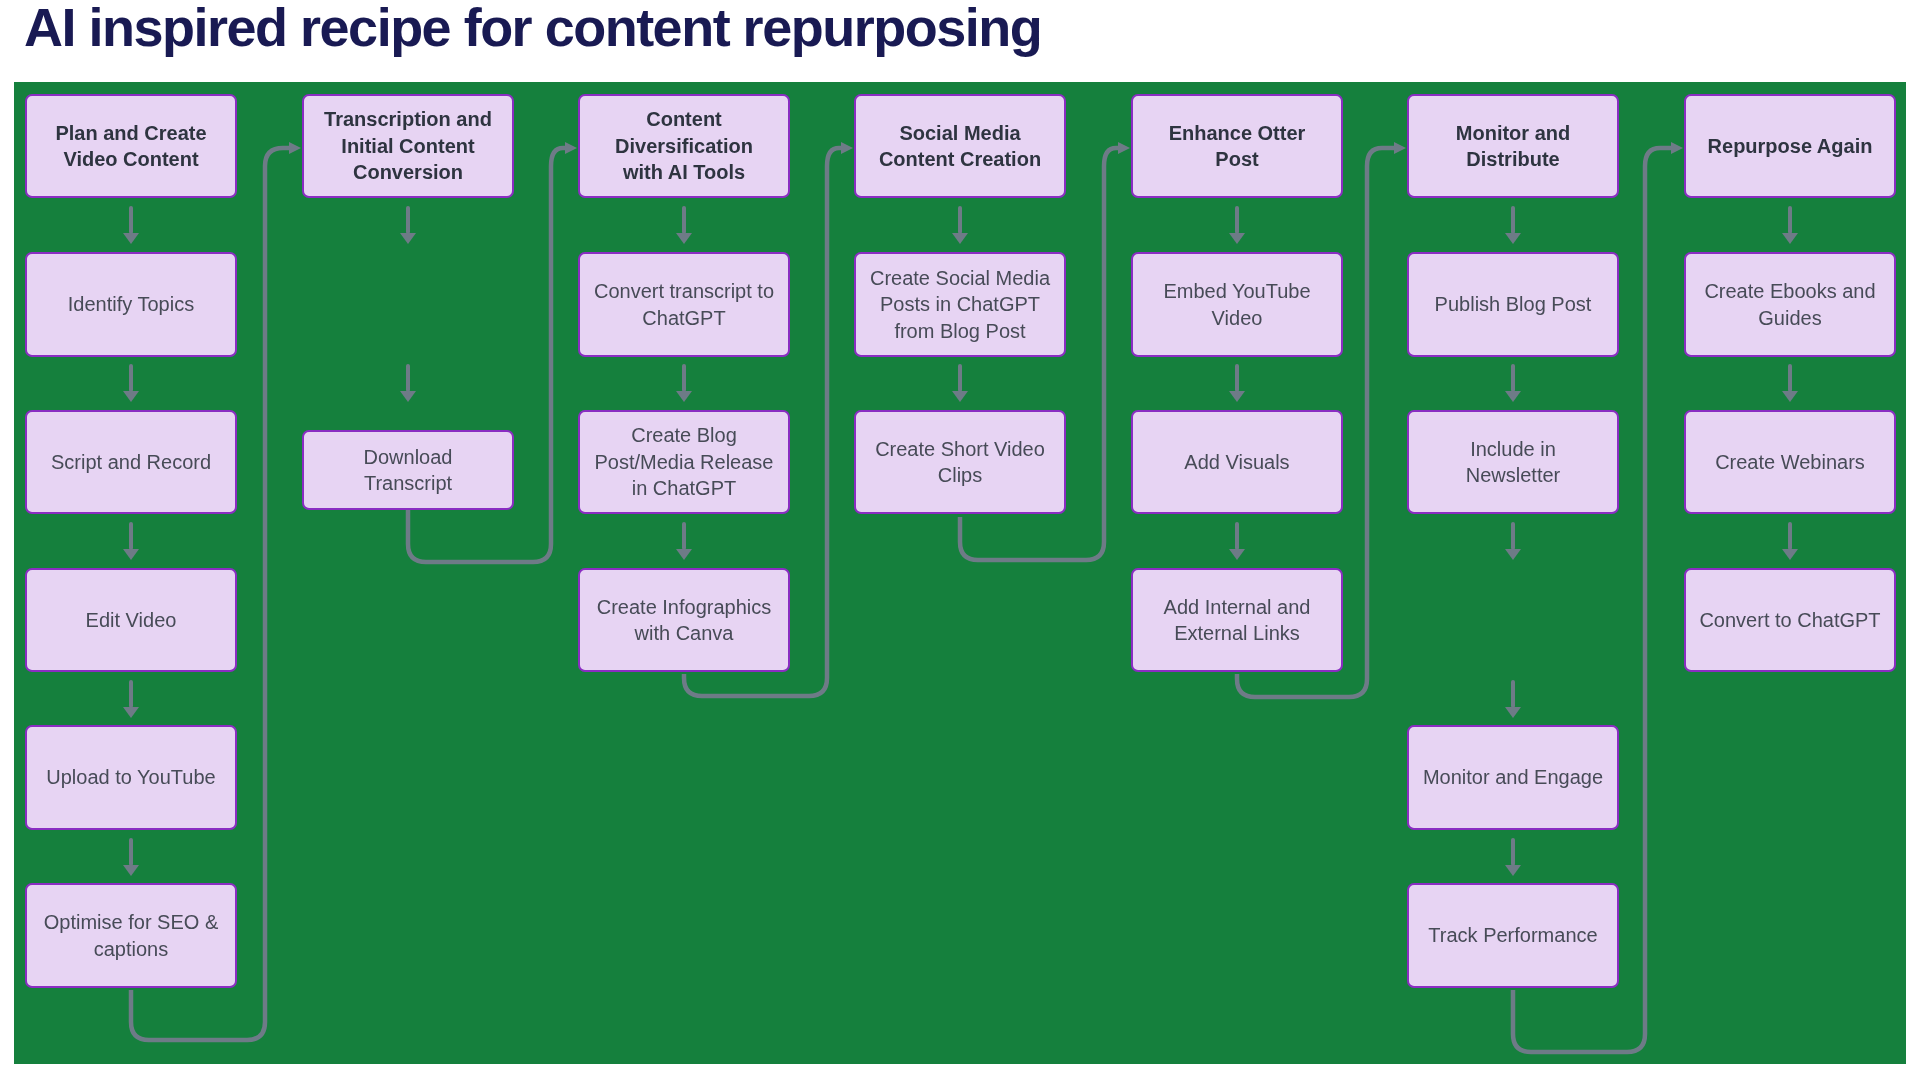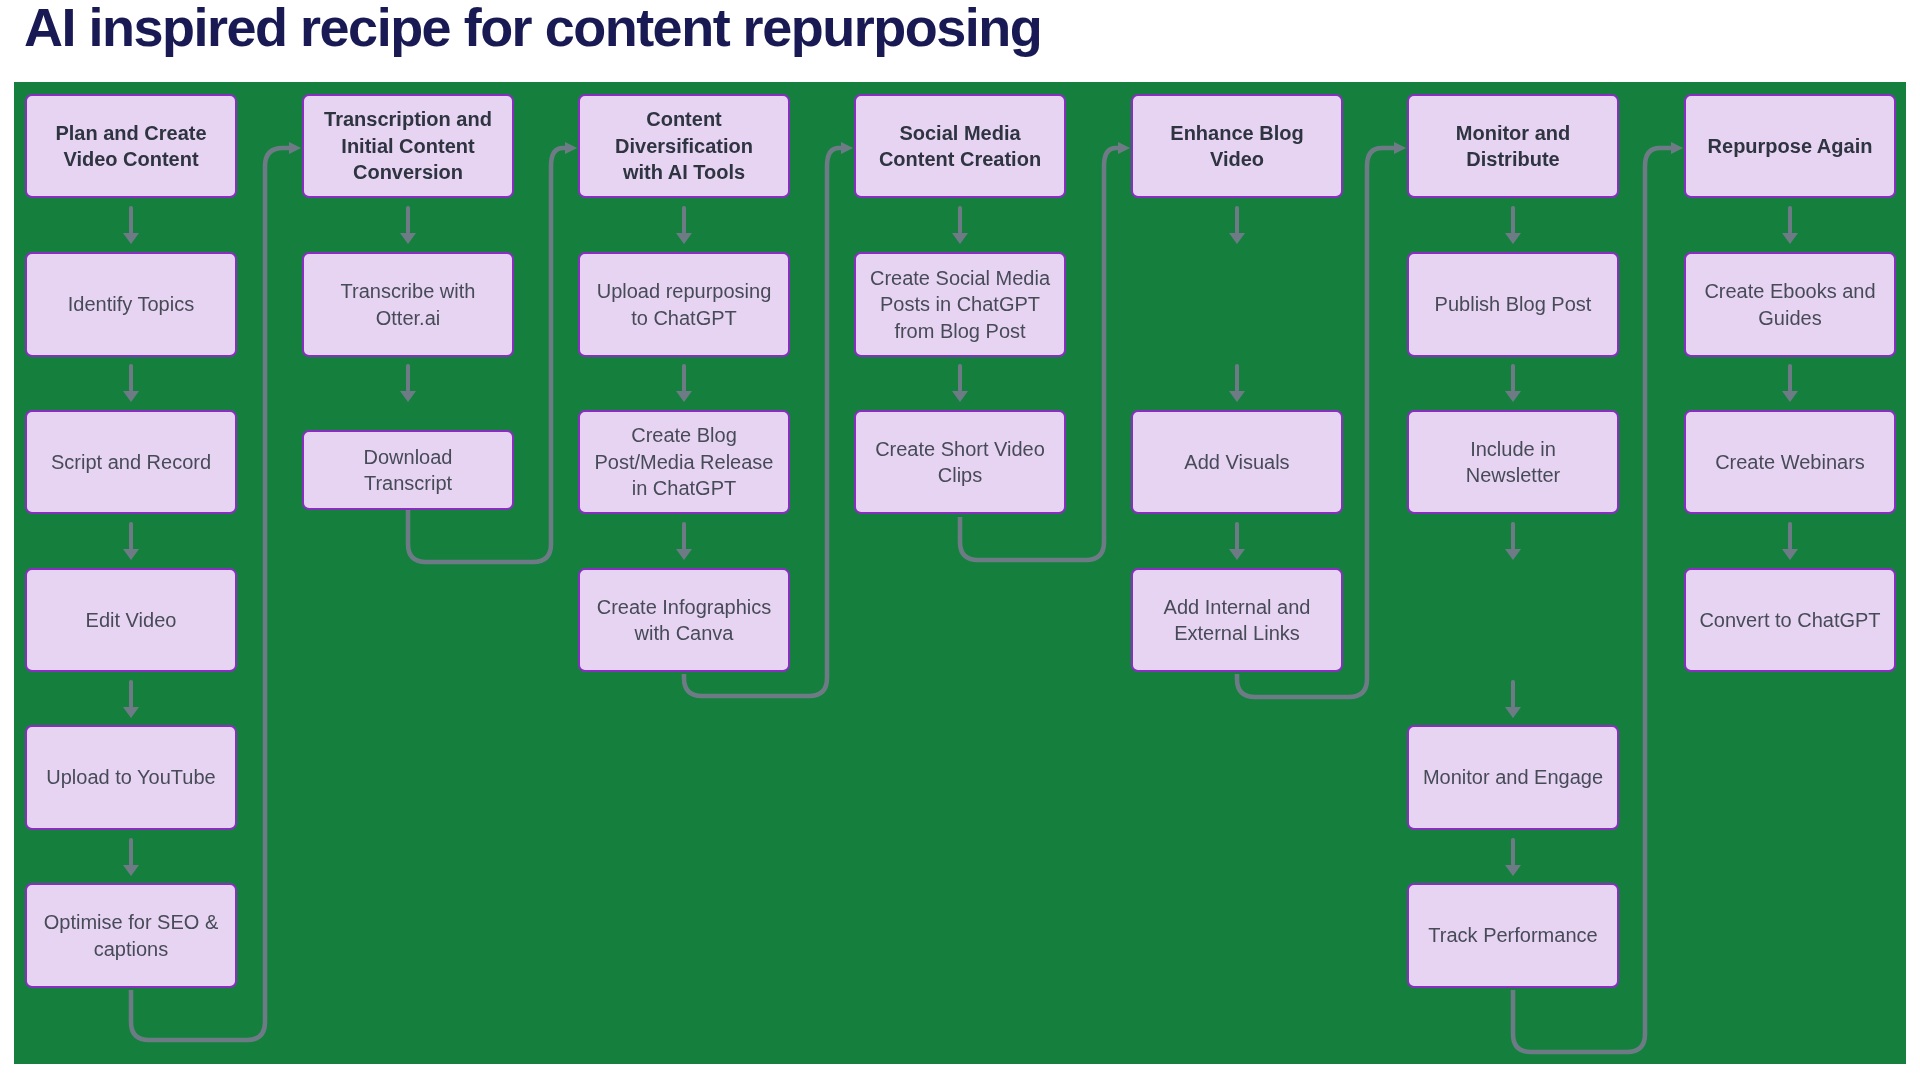--- a/index.html
+++ b/index.html
@@ -61,46 +61,46 @@
       <div class="node r4">Edit Video</div>
       <div class="varrow g4"></div>
       <div class="node r5">Upload to YouTube</div>
       <div class="varrow g5"></div>
       <div class="node r6">Optimise for SEO &amp; captions</div>
     </div>
 
     <div class="col c2">
       <div class="node head r1">Transcription and Initial Content Conversion</div>
       <div class="varrow g1"></div>
-      <div class="node r2">Transcribe with Otter.ai</div>
       <div class="varrow g2"></div>
       <div class="node r3s">Download Transcript</div>
     </div>
 
     <div class="col c3">
       <div class="node head r1">Content Diversification with AI Tools</div>
       <div class="varrow g1"></div>
-      <div class="node r2">Upload repurposing to ChatGPT</div>
+      <div class="node r2">Convert transcript to ChatGPT</div>
       <div class="varrow g2"></div>
       <div class="node r3">Create Blog Post/Media Release in ChatGPT</div>
       <div class="varrow g3"></div>
       <div class="node r4">Create Infographics with Canva</div>
     </div>
 
     <div class="col c4">
       <div class="node head r1">Social Media Content Creation</div>
       <div class="varrow g1"></div>
       <div class="node r2">Create Social Media Posts in ChatGPT from Blog Post</div>
       <div class="varrow g2"></div>
       <div class="node r3">Create Short Video Clips</div>
     </div>
 
     <div class="col c5">
-      <div class="node head r1">Enhance Blog Video</div>
+      <div class="node head r1">Enhance Otter Post</div>
       <div class="varrow g1"></div>
+      <div class="node r2">Embed YouTube Video</div>
       <div class="varrow g2"></div>
       <div class="node r3">Add Visuals</div>
       <div class="varrow g3"></div>
       <div class="node r4">Add Internal and External Links</div>
     </div>
 
     <div class="col c6">
       <div class="node head r1">Monitor and Distribute</div>
       <div class="varrow g1"></div>
       <div class="node r2">Publish Blog Post</div>

